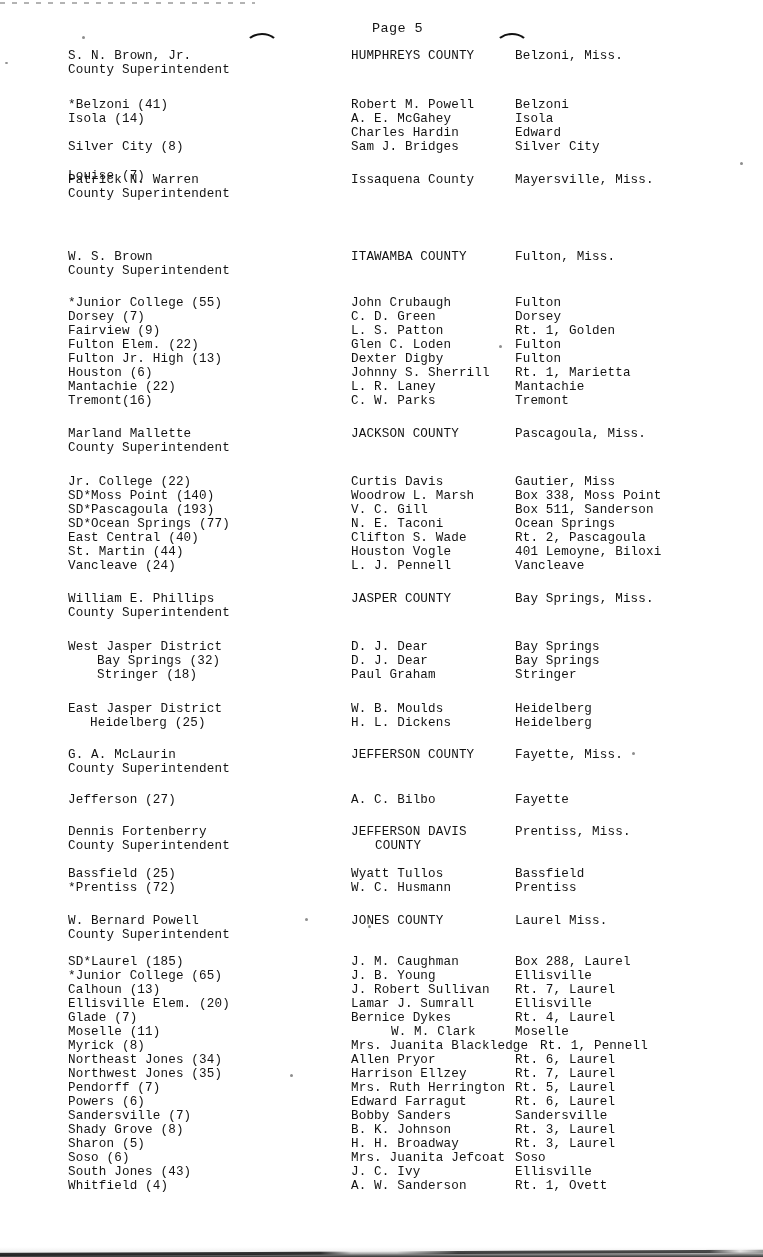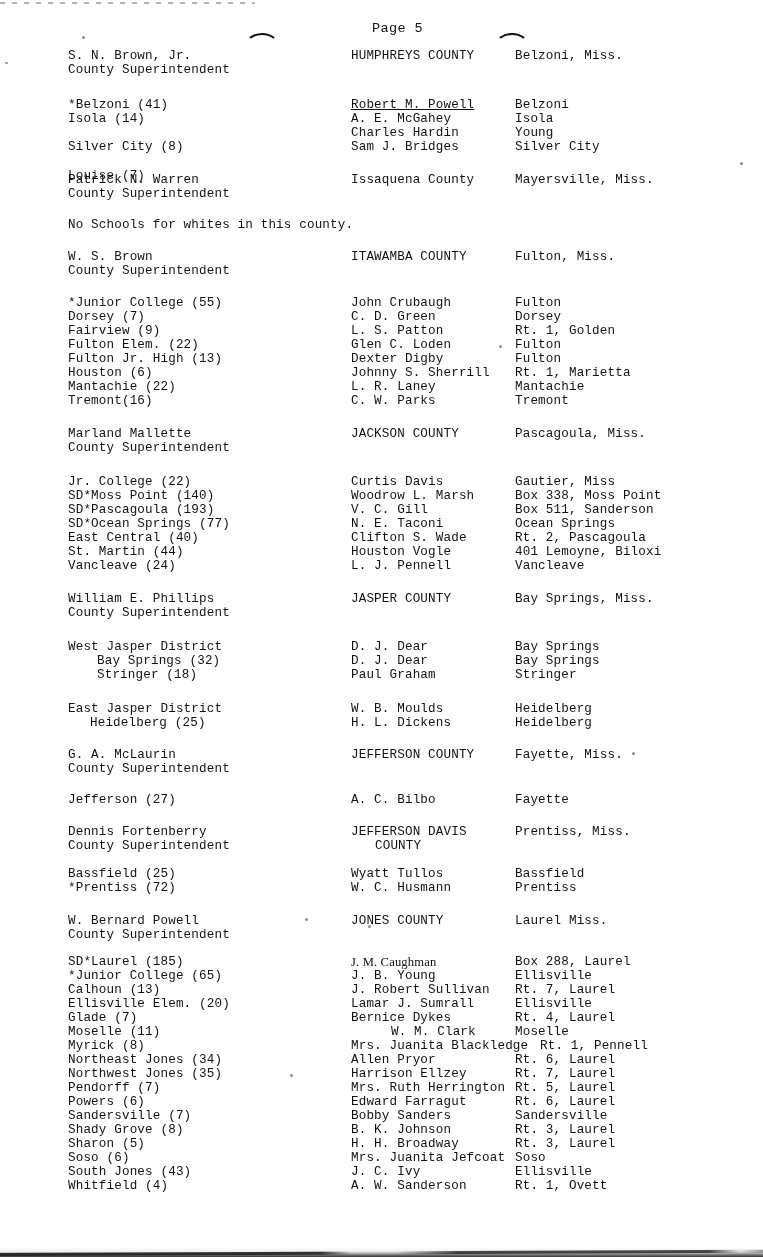--- a/index.html
+++ b/index.html
@@ -121,40 +121,39 @@
   <div class="arc" style="left:495px; top:33px;"></div>
 
   <div class="page-num" style="left:372px; top:21px;">Page 5</div>
 
   <div class="line c1" style="top:49px;">S. N. Brown, Jr.</div>
   <div class="line c2" style="top:49px;">HUMPHREYS COUNTY</div>
   <div class="line c3" style="top:49px;">Belzoni, Miss.</div>
   <div class="line c1" style="top:63px;">County Superintendent</div>
 
   <div class="line c1" style="top:98px;">*Belzoni (41)</div>
-  <div class="line c2" style="top:98px;text-decoration:underline;">Robert M. Powell</div>
+  <div class="line c2" style="top:98px;">Robert M. Powell</div>
   <div class="line c3" style="top:98px;">Belzoni</div>
 
   <div class="line c1" style="top:112px;">Isola (14)</div>
   <div class="line c2" style="top:112px;">A. E. McGahey</div>
   <div class="line c3" style="top:112px;">Isola</div>
 
   <div class="line c1" style="top:126px;margin-top:43px;">Louise (7)</div>
   <div class="line c2" style="top:126px;">Charles Hardin</div>
-  <div class="line c3" style="top:126px;">Young</div>
+  <div class="line c3" style="top:126px;">Edward</div>
 
   <div class="line c1" style="top:140px;">Silver City (8)</div>
   <div class="line c2" style="top:140px;">Sam J. Bridges</div>
   <div class="line c3" style="top:140px;">Silver City</div>
 
   <div class="line c1" style="top:173px;">Patrick N. Warren</div>
   <div class="line c2" style="top:173px;">Issaquena County</div>
   <div class="line c3" style="top:173px;">Mayersville, Miss.</div>
   <div class="line c1" style="top:187px;">County Superintendent</div>
-  <div class="line c1" style="top:218px;">No Schools for whites in this county.</div>
 
   <div class="line c1" style="top:250px;">W. S. Brown</div>
   <div class="line c2" style="top:250px;">ITAWAMBA COUNTY</div>
   <div class="line c3" style="top:250px;">Fulton, Miss.</div>
   <div class="line c1" style="top:264px;">County Superintendent</div>
 
   <div class="line c1" style="top:296px;">*Junior College (55)</div>
   <div class="line c2" style="top:296px;">John Crubaugh</div>
   <div class="line c3" style="top:296px;">Fulton</div>
 
@@ -266,21 +265,21 @@
   <div class="line c1" style="top:881px;">*Prentiss (72)</div>
   <div class="line c2" style="top:881px;">W. C. Husmann</div>
   <div class="line c3" style="top:881px;">Prentiss</div>
 
   <div class="line c1" style="top:914px;">W. Bernard Powell</div>
   <div class="line c2" style="top:914px;">JONES COUNTY</div>
   <div class="line c3" style="top:914px;">Laurel Miss.</div>
   <div class="line c1" style="top:928px;">County Superintendent</div>
 
   <div class="line c1" style="top:955px;">SD*Laurel (185)</div>
-  <div class="line c2" style="top:955px;font-family:Liberation Serif, serif;">J. M. Caughman</div>
+  <div class="line c2" style="top:955px;">J. M. Caughman</div>
   <div class="line c3" style="top:955px;">Box 288, Laurel</div>
 
   <div class="line c1" style="top:969px;">*Junior College (65)</div>
   <div class="line c2" style="top:969px;">J. B. Young</div>
   <div class="line c3" style="top:969px;">Ellisville</div>
 
   <div class="line c1" style="top:983px;">Calhoun (13)</div>
   <div class="line c2" style="top:983px;">J. Robert Sullivan</div>
   <div class="line c3" style="top:983px;">Rt. 7, Laurel</div>
 

